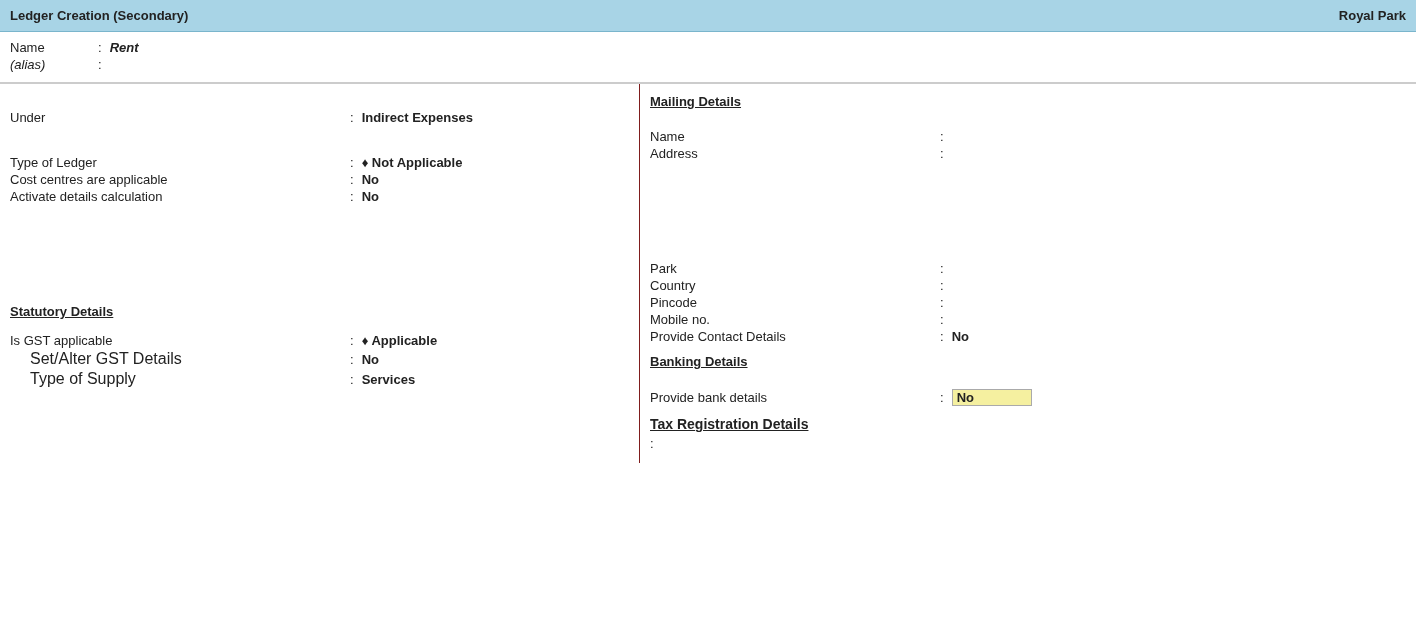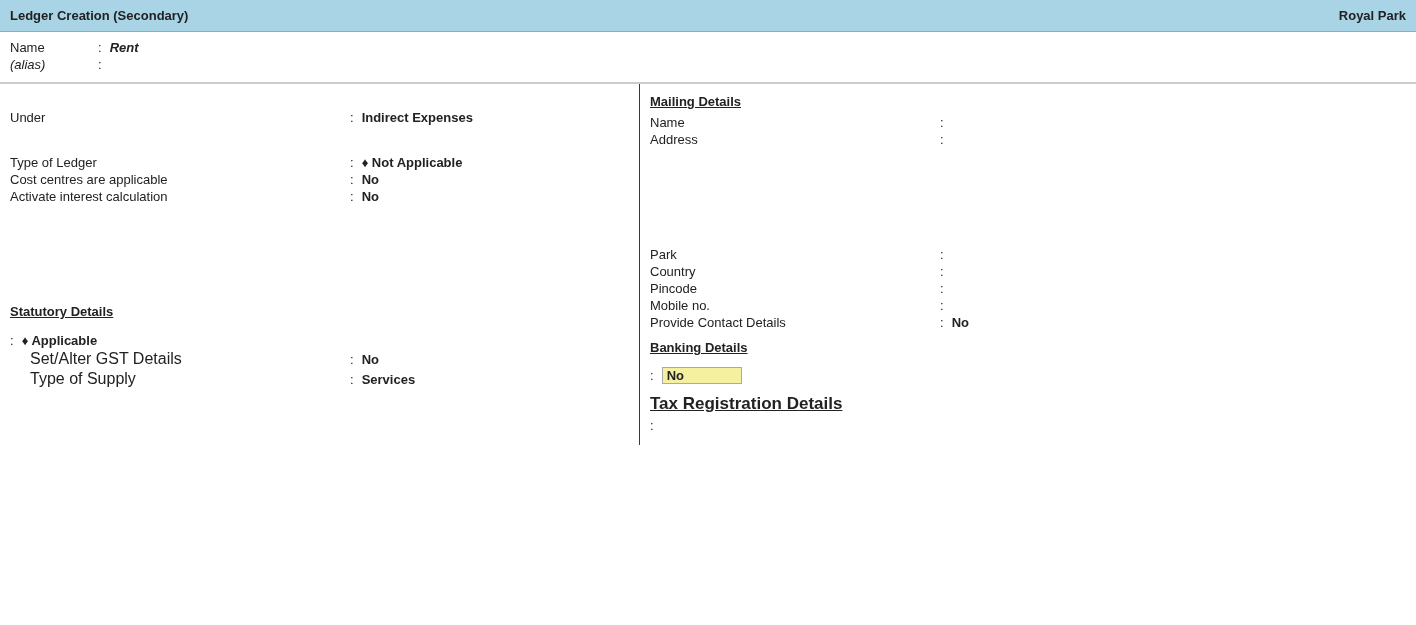--- a/index.html
+++ b/index.html
@@ -96,21 +96,21 @@
       margin-right: 8px;
       color: #222;
     }
     .form-value {
       font-weight: bold;
       font-size: 13px;
     }
     .mailing-section-title {
       font-weight: bold;
       font-size: 13px;
-      margin-bottom: 6px;
+      margin-bottom: 20px;
       text-decoration: underline;
     }
     .right-form-row {
       display: flex;
       align-items: baseline;
       margin-bottom: 2px;
     }
     .right-form-label {
       min-width: 290px;
       font-size: 13px;
@@ -123,27 +123,27 @@
       font-weight: bold;
       font-size: 13px;
     }
     .right-form-value-normal {
       font-weight: normal;
       font-size: 13px;
     }
     .banking-section-title {
       font-weight: bold;
       font-size: 13px;
-      margin-bottom: 12px;
+      margin-bottom: 20px;
       text-decoration: underline;
       margin-top: 10px;
     }
     .tax-section-title {
       font-weight: bold;
-      font-size: 17px;
+      font-size: 14px;
       margin-bottom: 4px;
       text-decoration: underline;
       margin-top: 10px;
     }
     .input-highlight {
       background: #f5f0a0;
       border: 1px solid #aaa;
       padding: 0 4px;
       font-weight: bold;
       font-size: 13px;
@@ -195,36 +195,37 @@
       <span class="form-value">♦ Not Applicable</span>
     </div>
 
     <div class="form-row">
       <span class="form-label">Cost centres are applicable</span>
       <span class="form-sep">:</span>
       <span class="form-value">No</span>
     </div>
 
     <div class="form-row">
-      <span class="form-label">Activate interest calculation</span>
+      <span class="form-label">Activate details calculation</span>
       <span class="form-sep">:</span>
       <span class="form-value">No</span>
     </div>
 
     <div class="spacer-row"></div>
     <div class="spacer-row"></div>
     <div class="spacer-row"></div>
     <div class="spacer-row"></div>
     <div class="spacer-row"></div>
     <div class="spacer-row"></div>
     <div class="spacer-row"></div>
 
     <div class="section-title">Statutory Details</div>
 
     <div class="form-row">
+      <span class="form-label">Is GST applicable</span>
       <span class="form-sep">:</span>
       <span class="form-value">♦ Applicable</span>
     </div>
 
     <div class="form-row">
       <span class="form-label-indented">Set/Alter GST Details</span>
       <span class="form-sep">:</span>
       <span class="form-value">No</span>
     </div>
 
@@ -286,20 +287,21 @@
 
     <div class="right-form-row">
       <span class="right-form-label">Provide Contact Details</span>
       <span class="right-form-sep">:</span>
       <span class="right-form-value">No</span>
     </div>
 
     <div class="banking-section-title">Banking Details</div>
 
     <div class="right-form-row">
+      <span class="right-form-label">Provide bank details</span>
       <span class="right-form-sep">:</span>
       <span class="input-highlight">No</span>
     </div>
 
     <div class="tax-section-title">Tax Registration Details</div>
 
     <div class="right-form-row">
       <span class="right-form-sep">:</span>
       <span class="right-form-value-normal"></span>
     </div>

